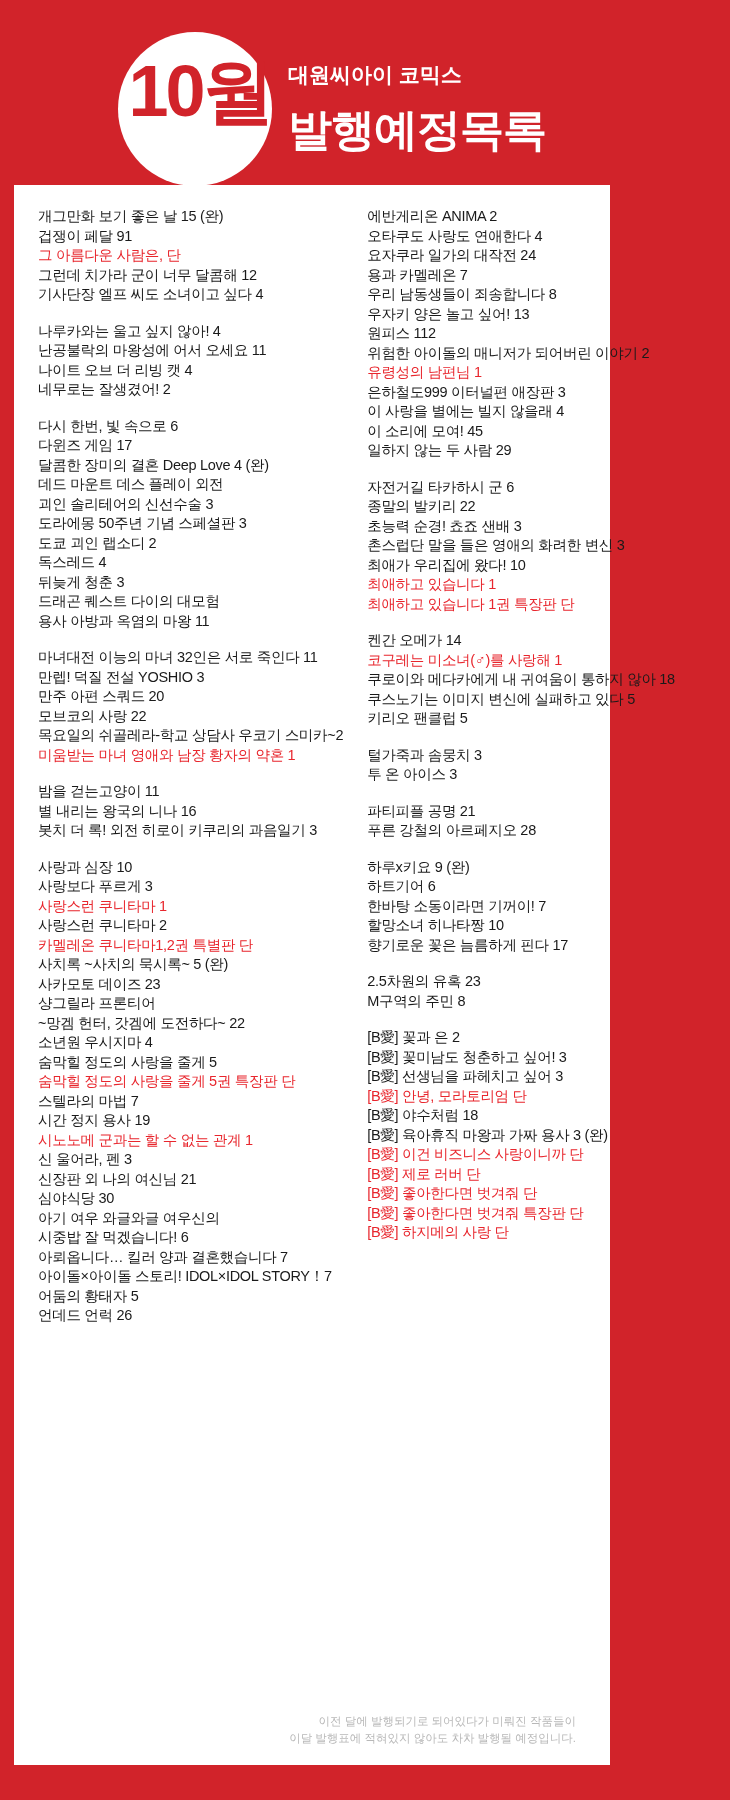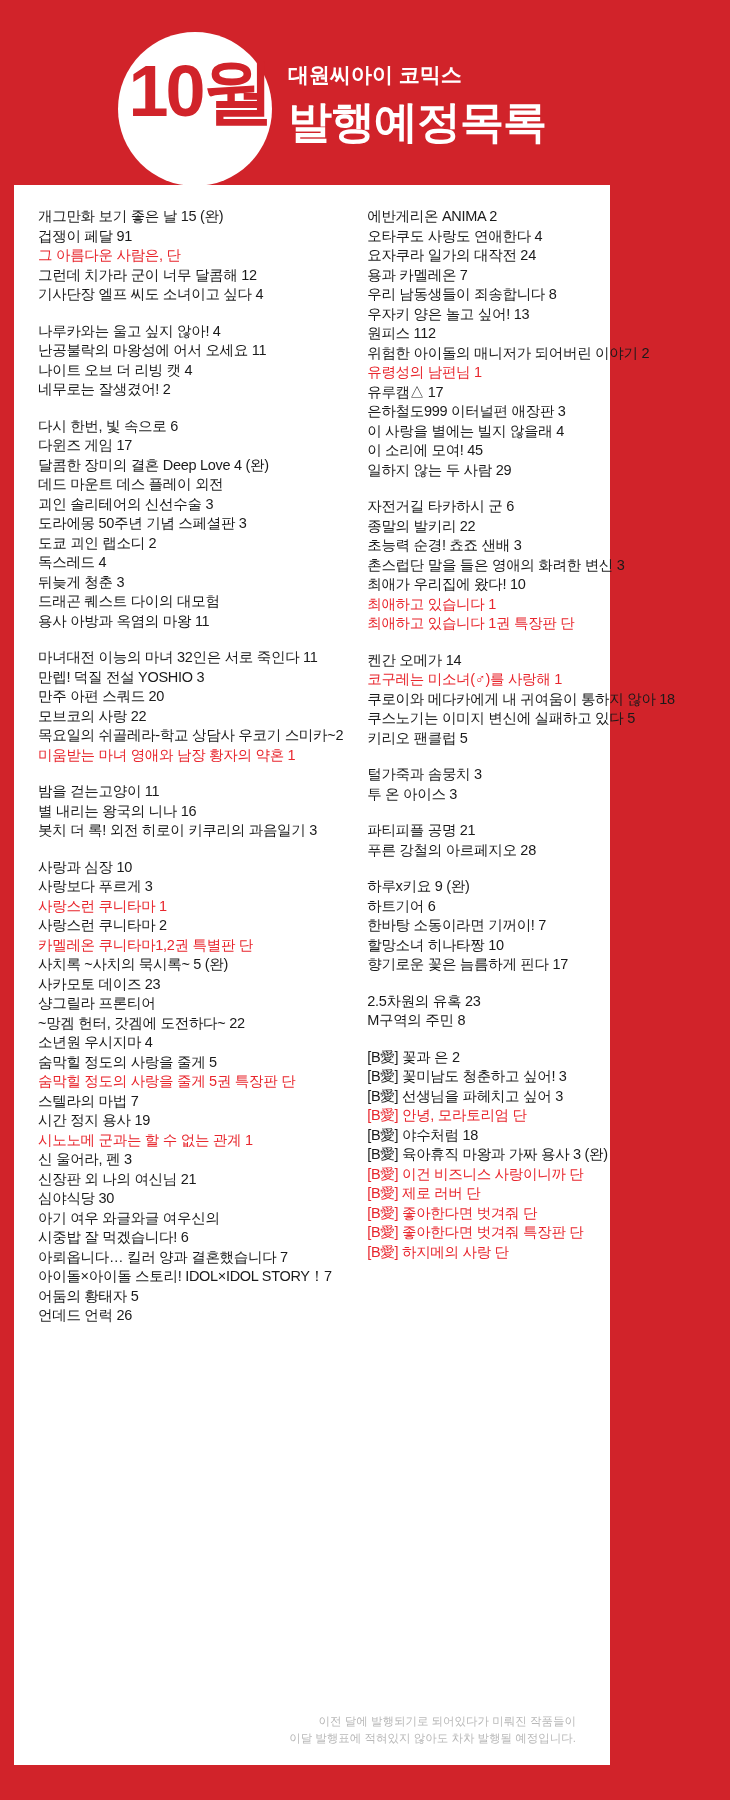--- a/index.html
+++ b/index.html
@@ -46,21 +46,21 @@
     position: absolute;
     left: 288px;
     top: 62px;
   }
   .pub-name {
     color: #ffffff;
     font-size: 21px;
     font-weight: bold;
     letter-spacing: 0px;
     line-height: 1.2;
-    margin-bottom: 12px;
+    margin-bottom: 20px;
   }
   .pub-title {
     color: #ffffff;
     font-size: 44px;
     font-weight: bold;
     letter-spacing: -1px;
     line-height: 1.05;
   }
 
   
@@ -188,21 +188,20 @@
         <div class="group">
           <div class="entry">에반게리온 ANIMA 2</div>
           <div class="entry">오타쿠도 사랑도 연애한다 4</div>
           <div class="entry">요자쿠라 일가의 대작전 24</div>
           <div class="entry">용과 카멜레온 7</div>
           <div class="entry">우리 남동생들이 죄송합니다 8</div>
           <div class="entry">우자키 양은 놀고 싶어! 13</div>
           <div class="entry">원피스 112</div>
           <div class="entry">위험한 아이돌의 매니저가 되어버린 이야기 2</div>
           <div class="entry hl">유령성의 남편님 1</div>
-          <div class="entry">유루캠△ 17</div>
           <div class="entry">은하철도999 이터널편 애장판 3</div>
           <div class="entry">이 사랑을 별에는 빌지 않을래 4</div>
           <div class="entry">이 소리에 모여! 45</div>
           <div class="entry">일하지 않는 두 사람 29</div>
         </div>
         <div class="group">
           <div class="entry">자전거길 타카하시 군 6</div>
           <div class="entry">종말의 발키리 22</div>
           <div class="entry">초능력 순경! 쵸죠 샌배 3</div>
           <div class="entry">촌스럽단 말을 들은 영애의 화려한 변신 3</div>

